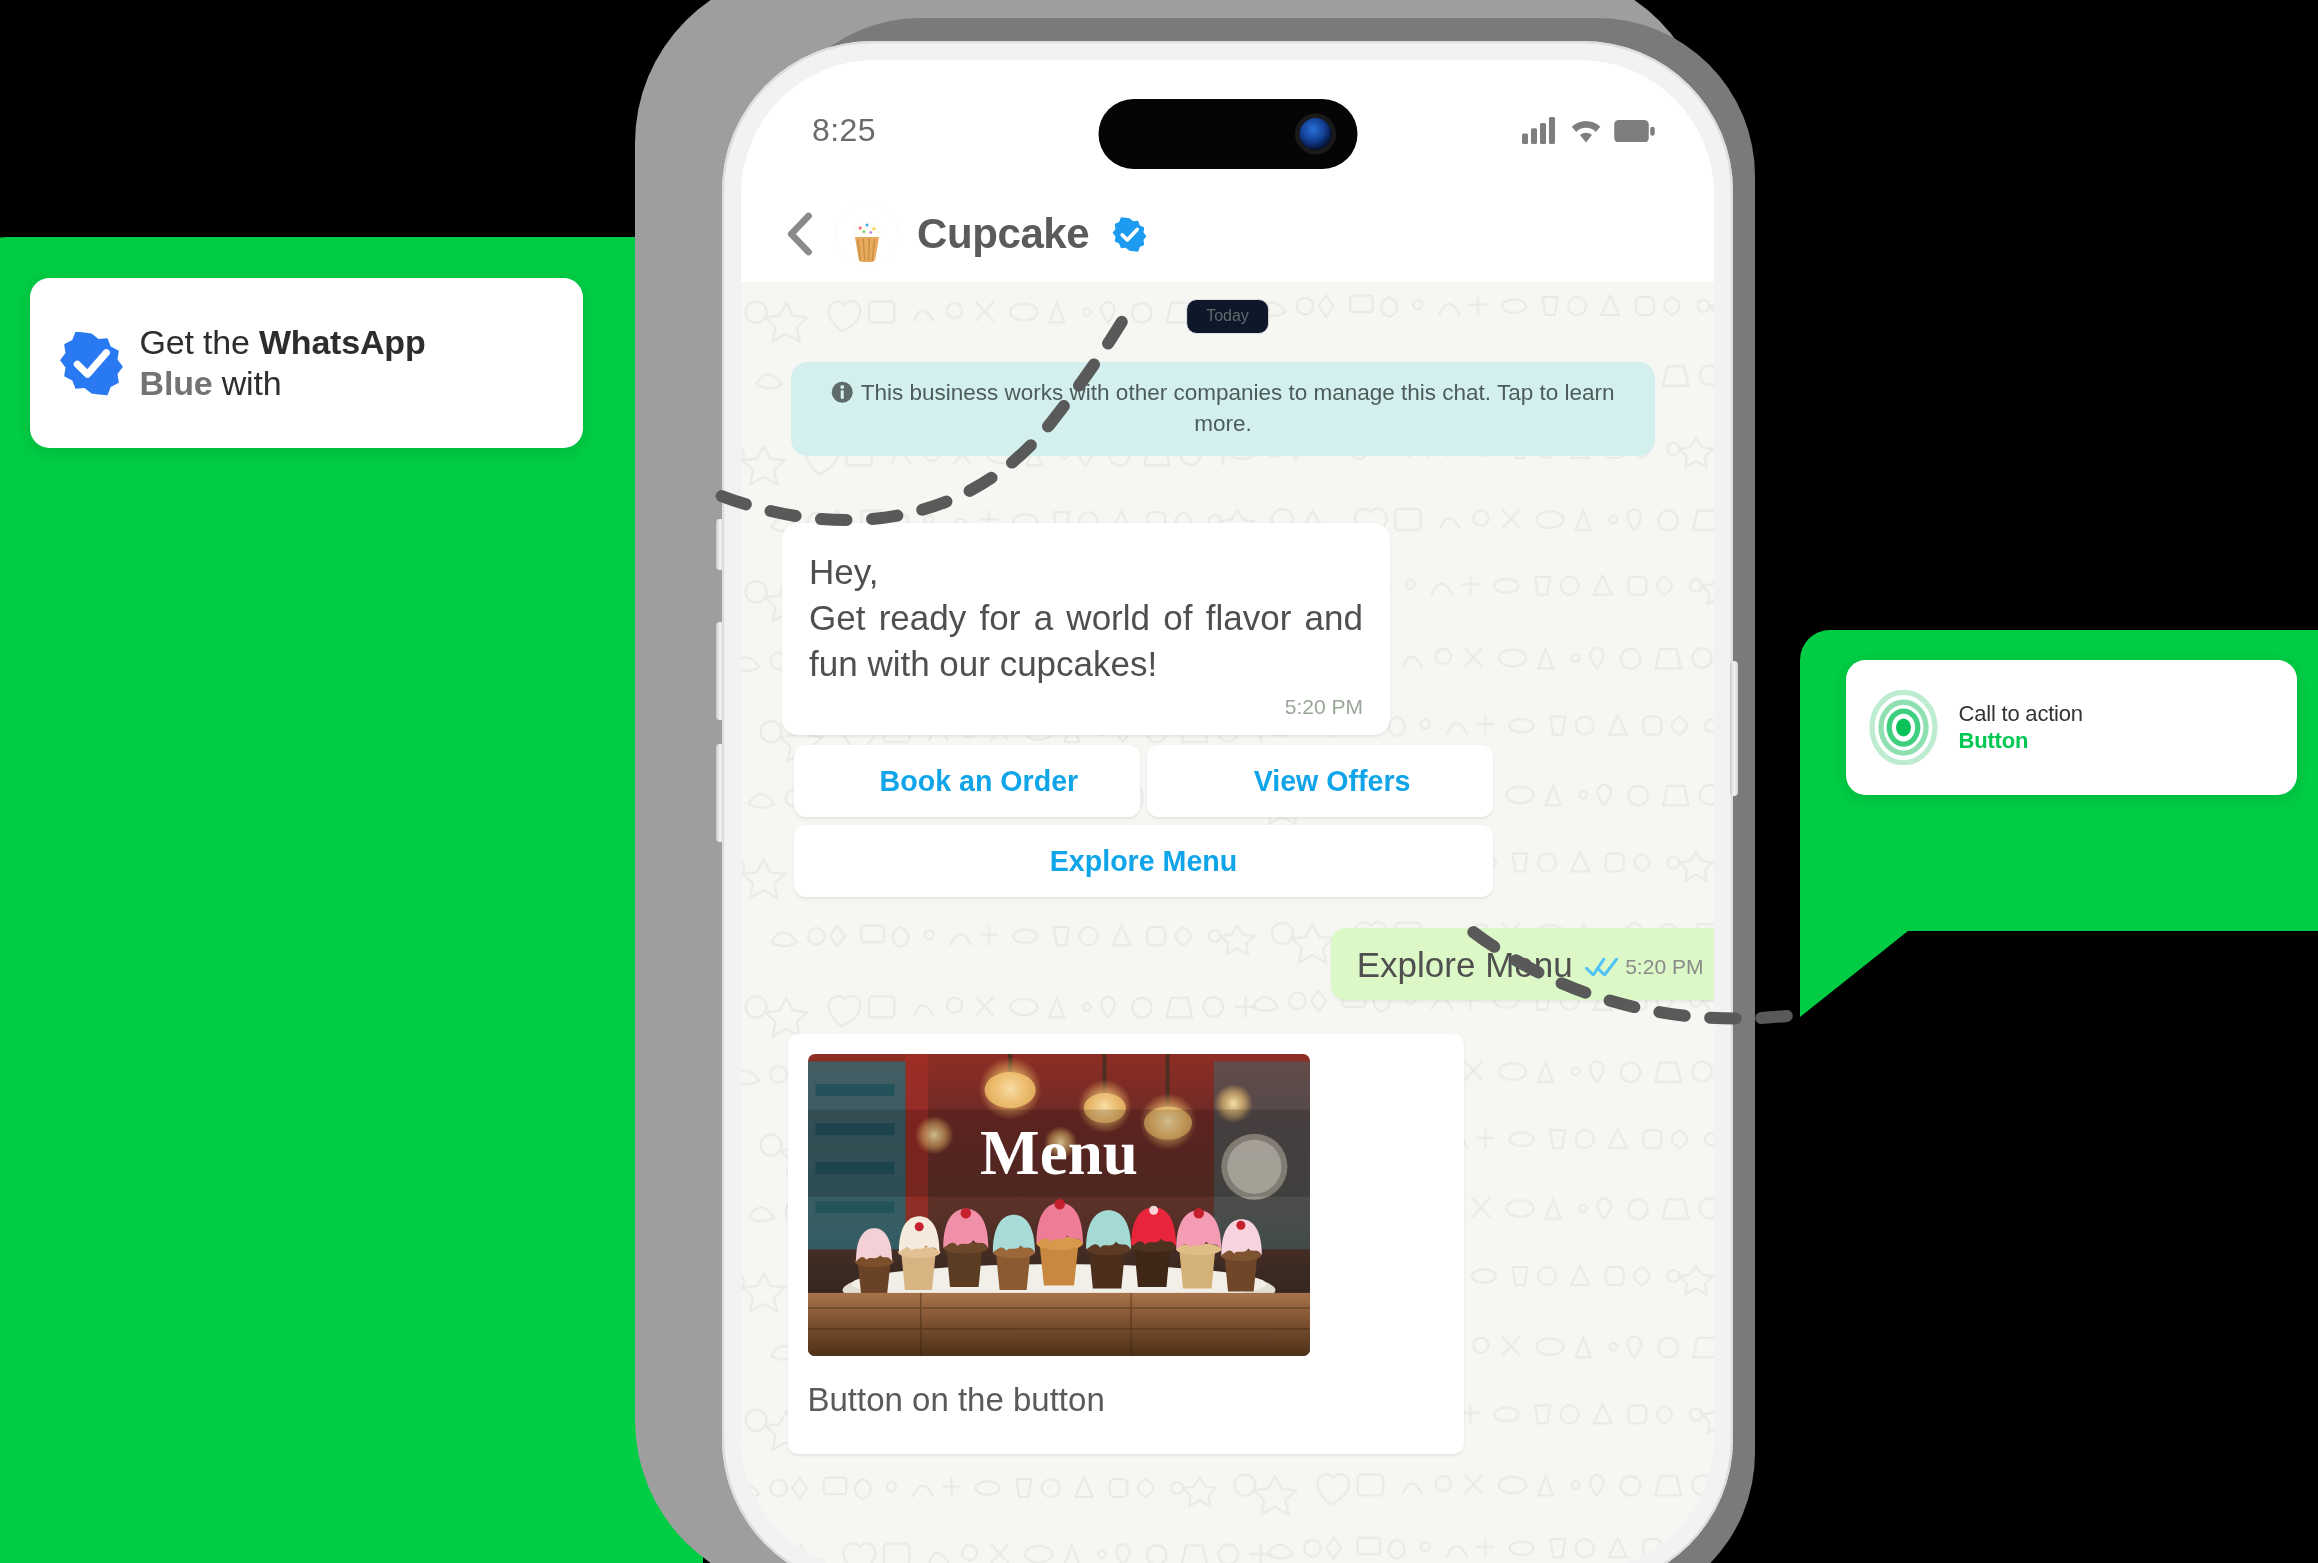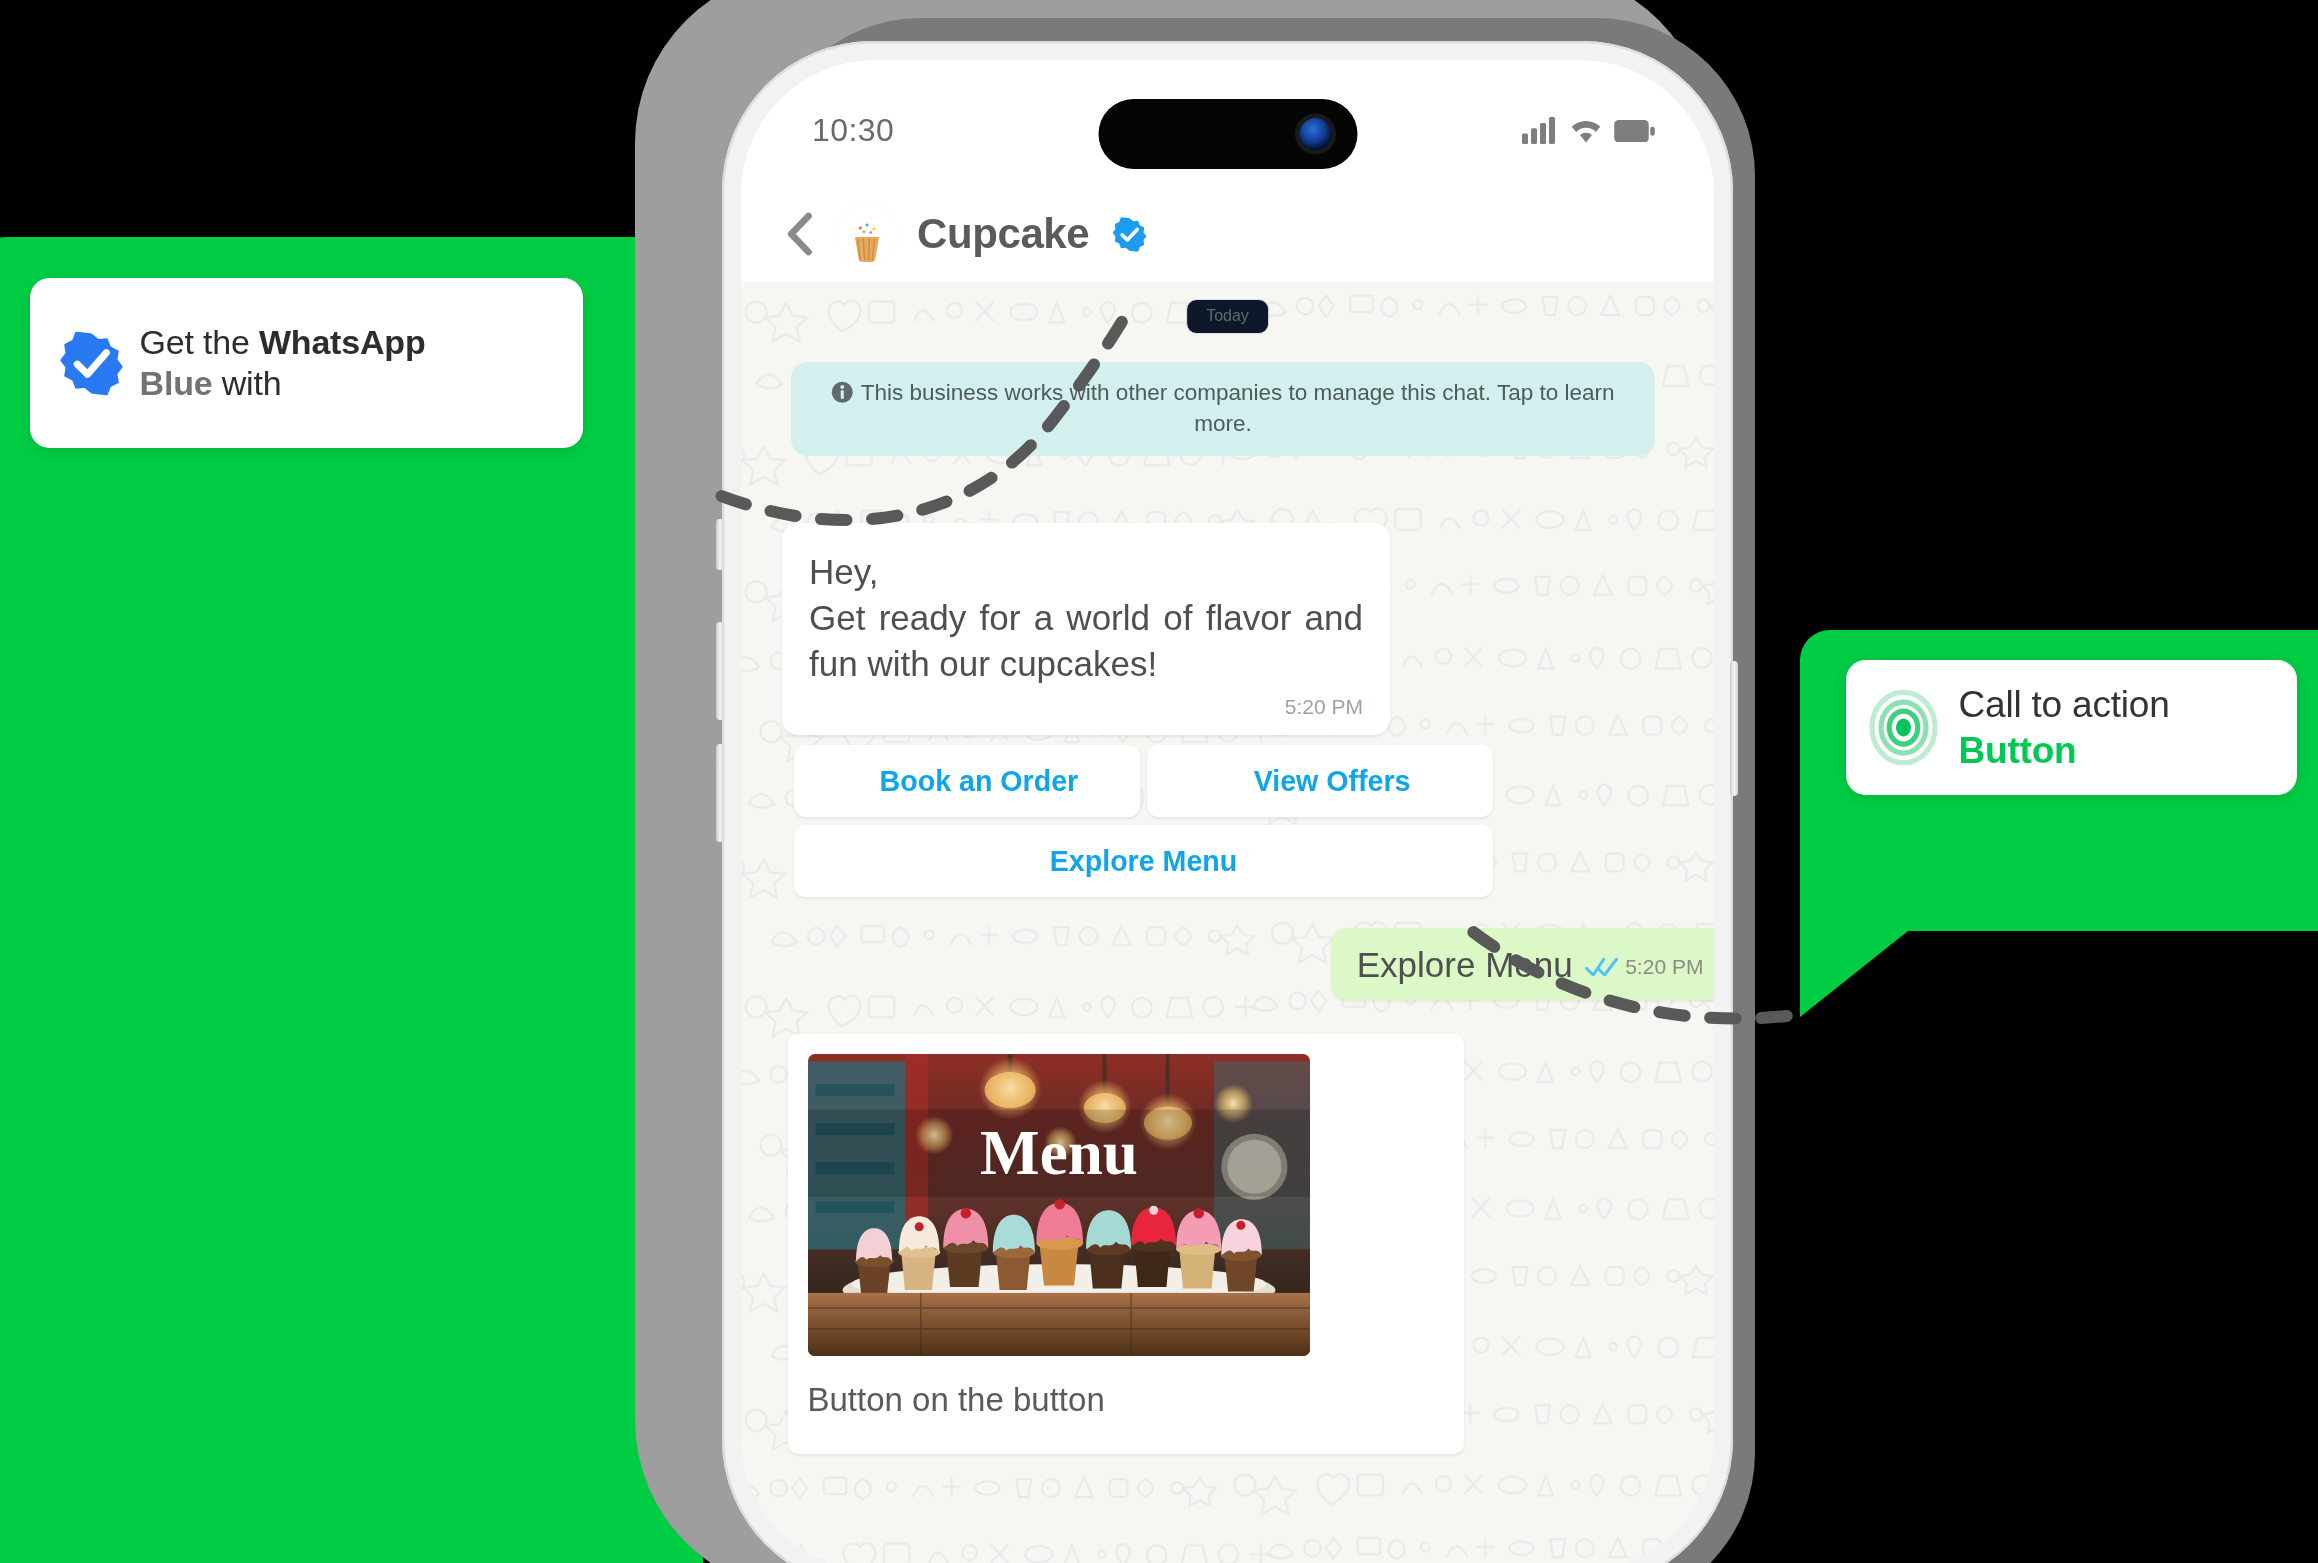--- a/index.html
+++ b/index.html
@@ -71,21 +71,21 @@
     gap: 16px;
   }
   .callout-right {
     left: 1846px; top: 660px;
     width: 451px; height: 135px;
     padding: 0 19.5px 0 22.5px;
     gap: 21px;
   }
   .callout-text { line-height: 1.22; }
   .callout-left .callout-text { font-size: 34px; color: #2d2d2d; letter-spacing: -0.2px;}
-  .callout-right .callout-text { font-size: 37px; color: #333333; letter-spacing: -0.2px;}
+  .callout-right .callout-text { font-size: 22px; color: #333333; letter-spacing: -0.2px;}
   .bold { font-weight: 700; }
   .blue-word { color: #737373; font-weight: 700; }
   .green-word { color: #00C853; font-weight: 700; }
 
   .badge-blue-big { width: 65px; height: 65px; flex: 0 0 65px; }
   .cta-rings { width: 69px; height: 75px; flex: 0 0 69px; }
 
   
   .phone-shadow {
     position: absolute;
@@ -302,21 +302,21 @@
   <div class="phone"></div>
 
   <div class="btn-side btn-mute"></div>
   <div class="btn-side btn-volup"></div>
   <div class="btn-side btn-voldn"></div>
   <div class="btn-side btn-power"></div>
 
   <div class="phone-inner">
 
     <div class="statusbar">
-      <div class="clock">10:30</div>
+      <div class="clock">8:25</div>
       <div class="status-icons">
         <svg class="ico" width="36" height="27" viewBox="0 0 48 36">
           <rect x="0" y="22" width="8" height="14" rx="2" fill="#7e7e7e"></rect>
           <rect x="12" y="15" width="8" height="21" rx="2" fill="#7e7e7e"></rect>
           <rect x="24" y="8" width="8" height="28" rx="2" fill="#7e7e7e"></rect>
           <rect x="36" y="0" width="8" height="36" rx="2" fill="#7e7e7e"></rect>
         </svg>
         <svg class="ico" width="36" height="27" viewBox="0 0 48 36">
           <path d="M24 34 L16 24 a12 12 0 0 1 16 0 Z" fill="#7e7e7e"></path>
           <path d="M5 13 a27 27 0 0 1 38 0 l-6 7 a18 18 0 0 0 -26 0 Z" fill="#7e7e7e"></path>

